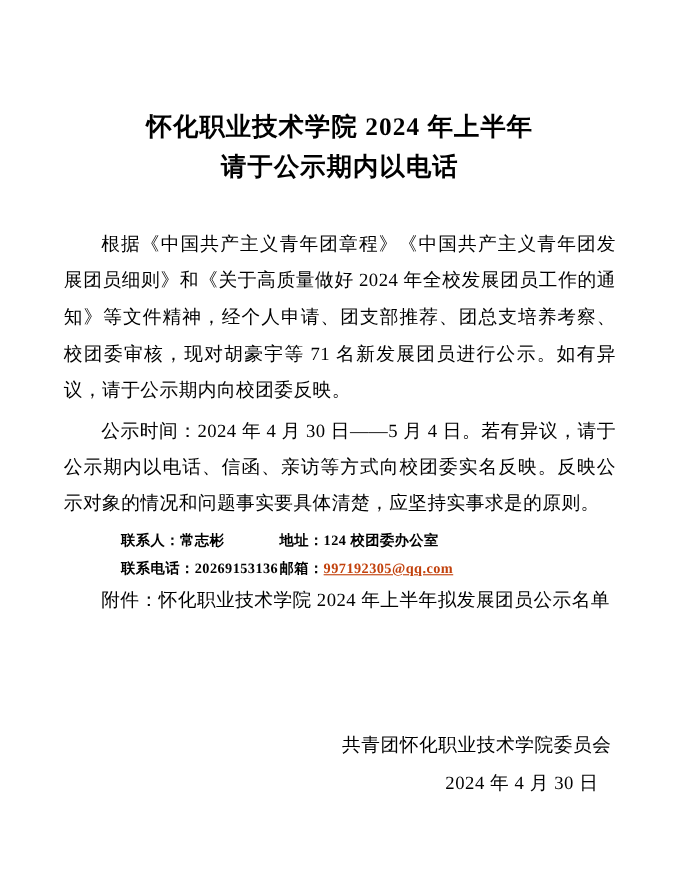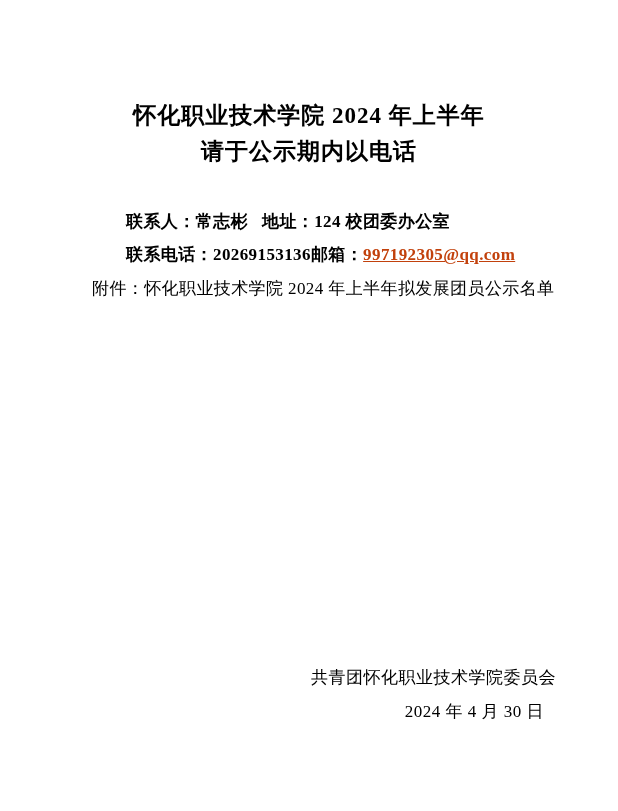--- a/index.html
+++ b/index.html
@@ -41,21 +41,21 @@
   p.para {
     margin: 0 0 4px 0;
     font-size: 17px;
     line-height: 1.95;
     text-align: justify;
     text-justify: inter-ideograph;
     text-indent: 2em;
     letter-spacing: 0.4px;
   }
   .contact-row {
-    font-size: 17px;
+    font-size: 13px;
     line-height: 1.95;
     letter-spacing: 0.4px;
     text-indent: 2em;
     margin: 0;
     font-weight: bold;
   }
   .contact-row .c1 {
     display: inline-block;
     min-width: 170px;
   }
@@ -88,21 +88,23 @@
 
   <div class="title-block">
     <h1 class="title">
       <span class="title-line">怀化职业技术学院 2024 年上半年</span>
       <span class="title-line">请于公示期内以电话</span>
     </h1>
   </div>
 
   <div class="body-block">
 
+    <p class="para">根据《中国共产主义青年团章程》《中国共产主义青年团发展团员细则》和《关于高质量做好 2024 年全校发展团员工作的通知》等文件精神，经个人申请、团支部推荐、团总支培养考察、校团委审核，现对胡豪宇等 71 名新发展团员进行公示。如有异议，请于公示期内向校团委反映。</p>
 
+    <p class="para">公示时间：2024 年 4 月 30 日——5 月 4 日。若有异议，请于公示期内以电话、信函、亲访等方式向校团委实名反映。反映公示对象的情况和问题事实要具体清楚，应坚持实事求是的原则。</p>
 
     <p class="contact-row">
       <span class="c1">联系人：常志彬</span><span>地址：124 校团委办公室</span>
     </p>
 
     <p class="contact-row">
       <span class="c1">联系电话：20269153136</span><span>邮箱：</span><a class="link-mail" href="#">997192305@qq.com</a>
     </p>
 
     <p class="para">附件：怀化职业技术学院 2024 年上半年拟发展团员公示名单</p>

